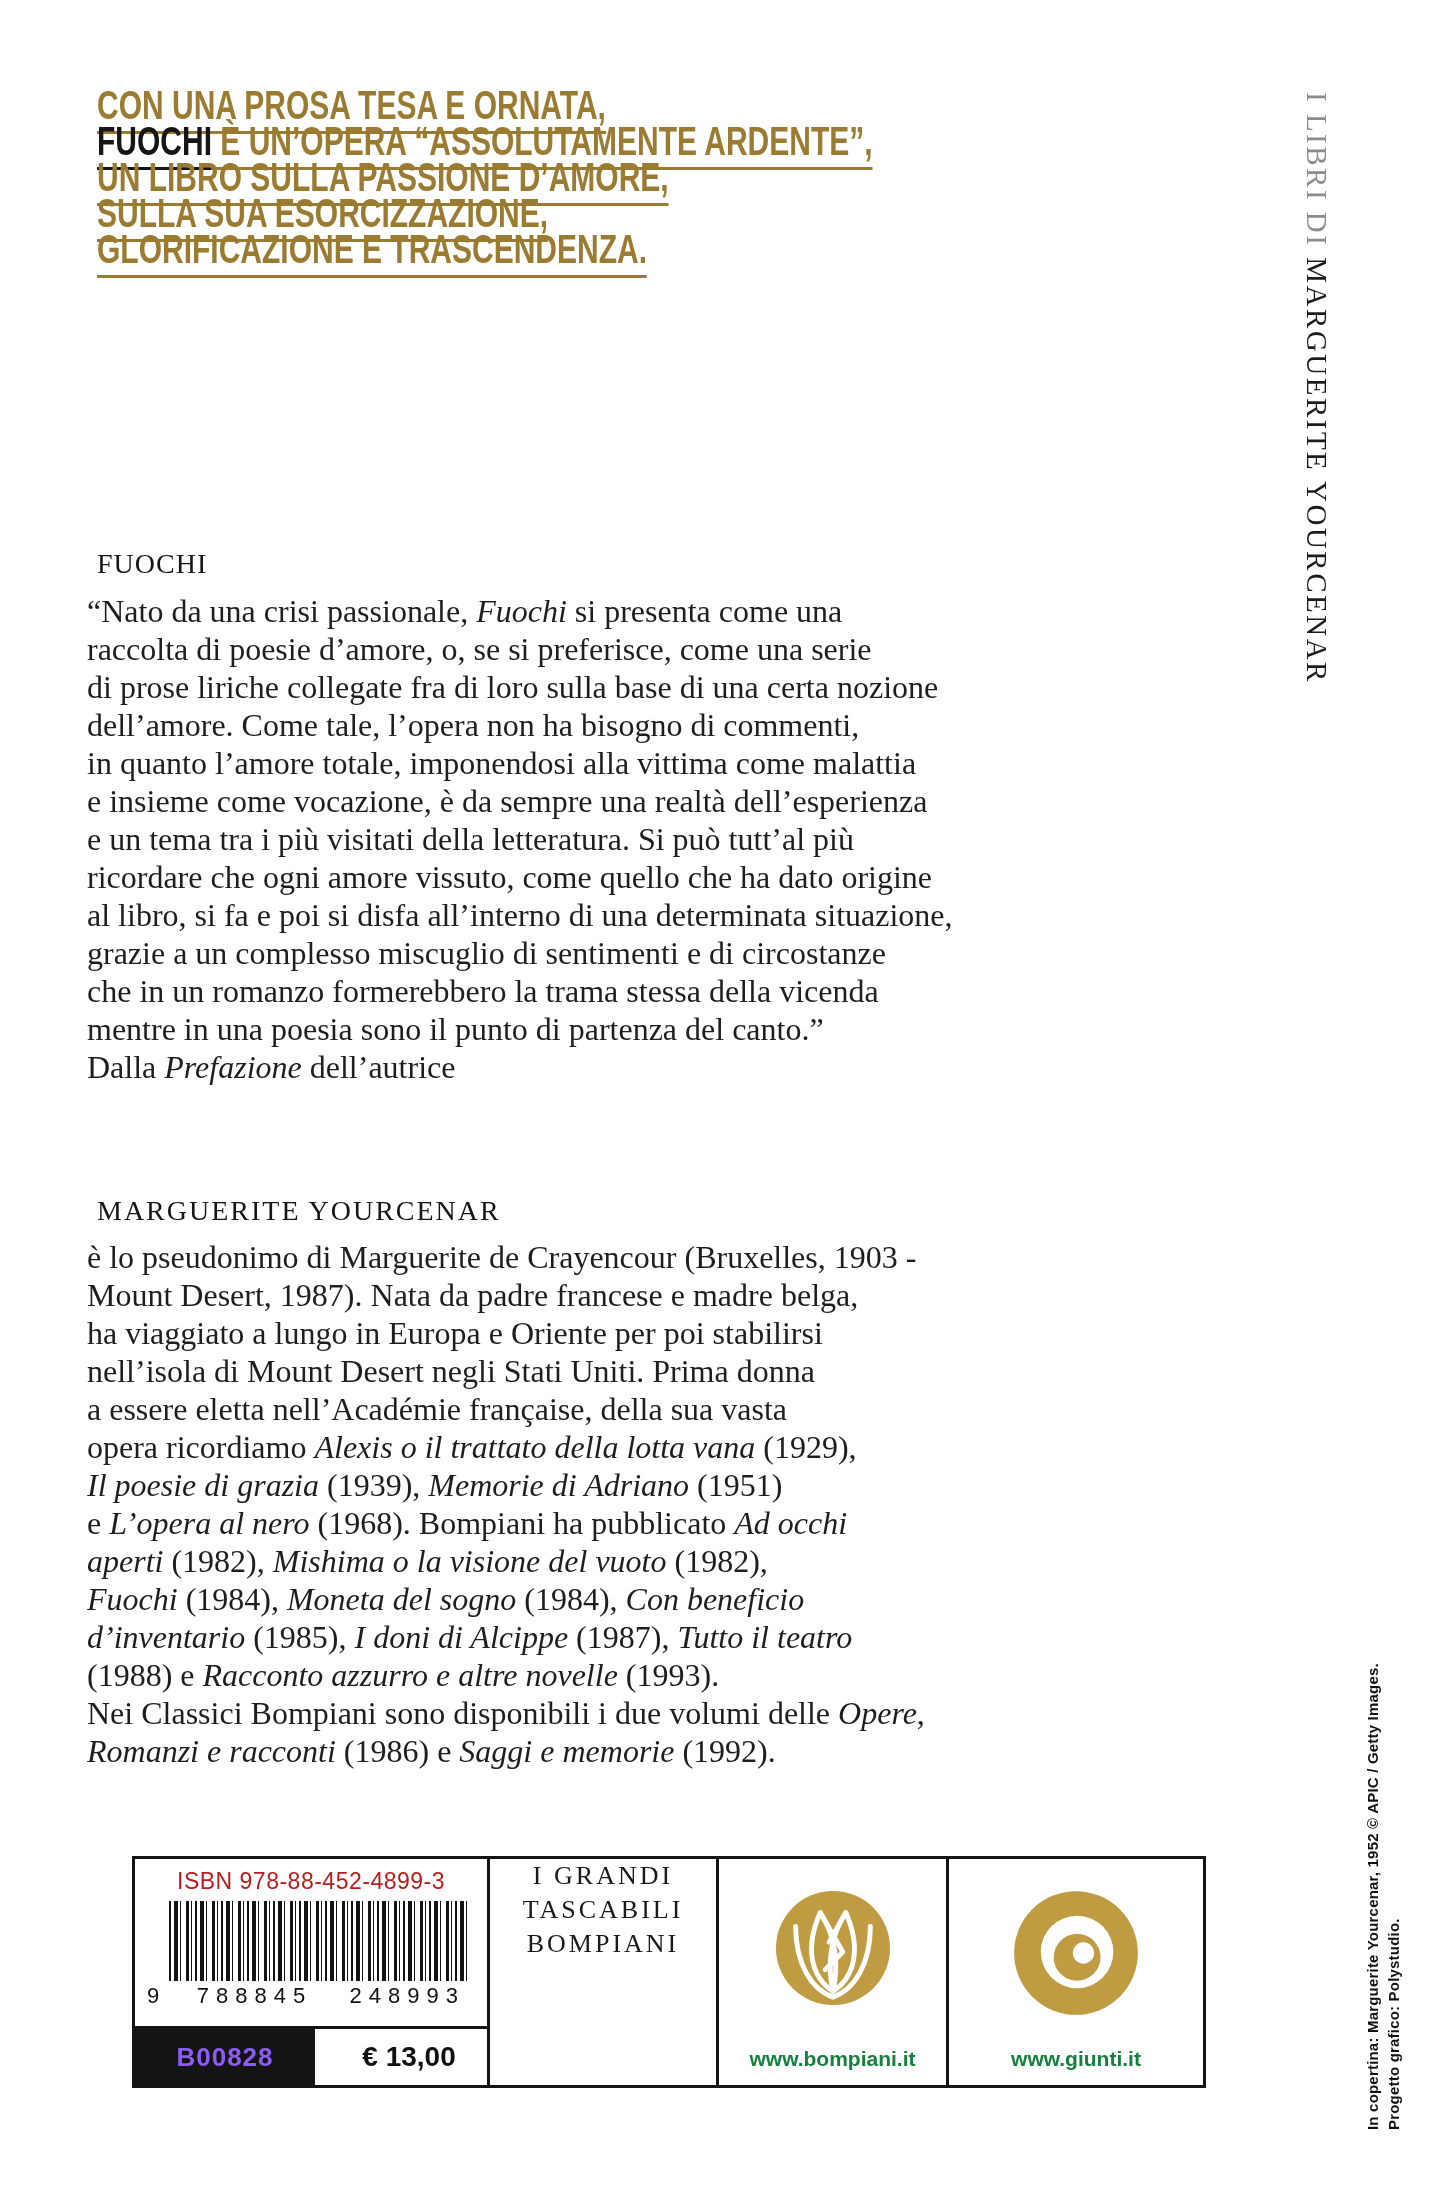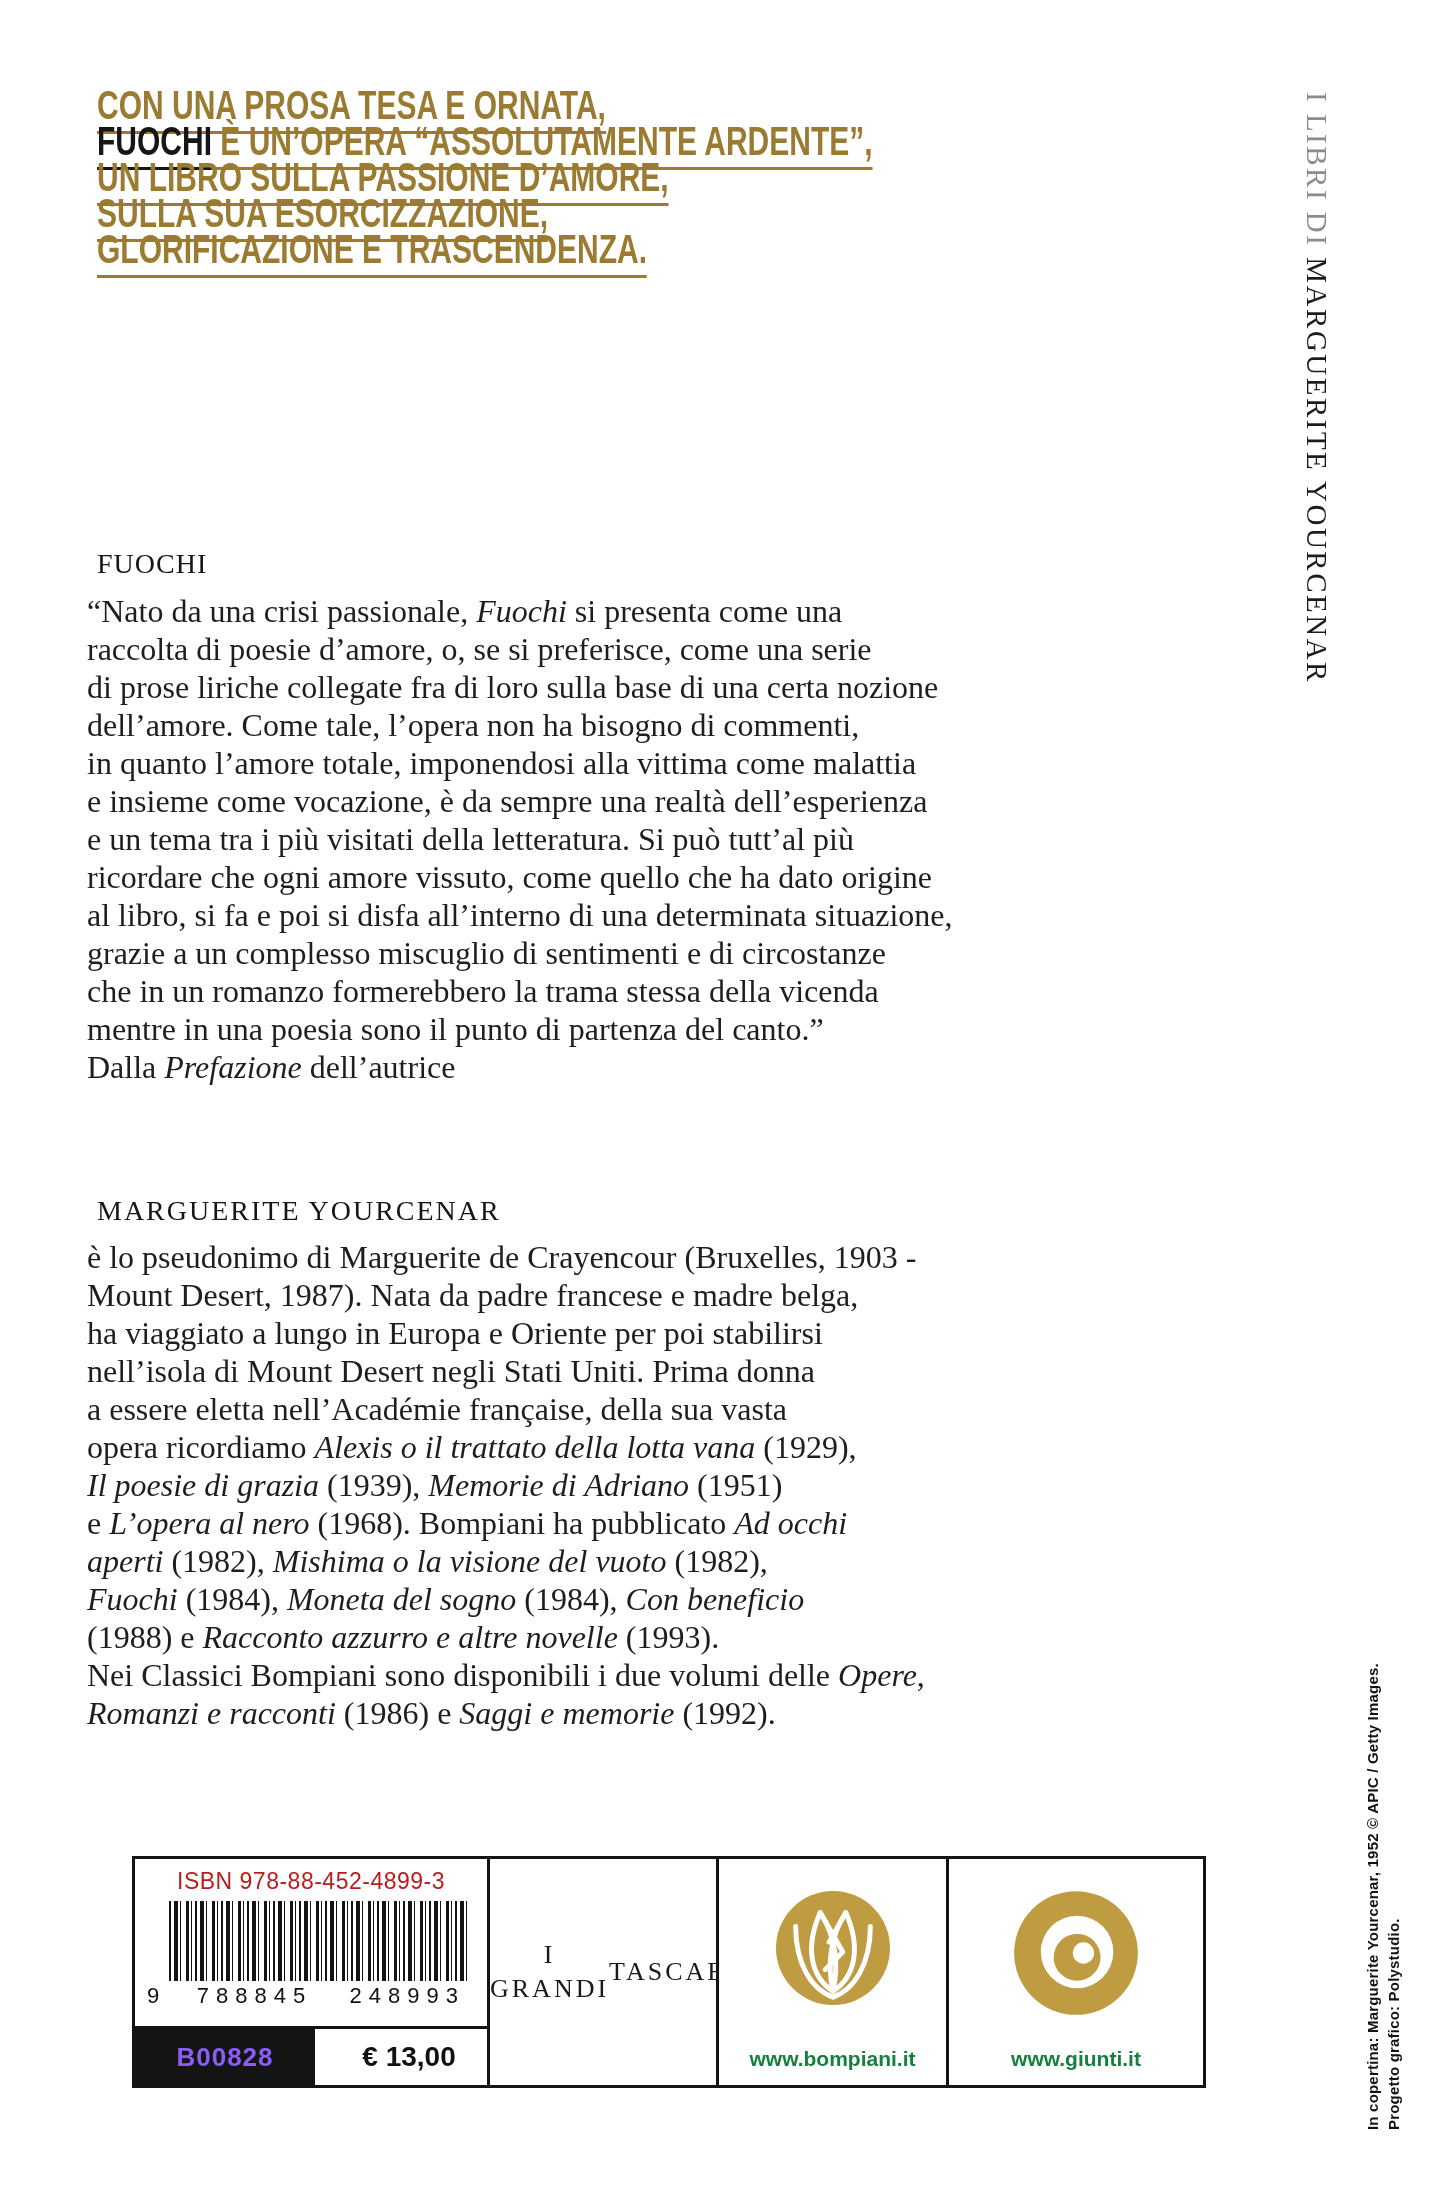--- a/index.html
+++ b/index.html
@@ -119,21 +119,21 @@
     display:flex;align-items:center;justify-content:center;
     font-size:26px;letter-spacing:1px;
   }
   .price-box{
     flex:1;color:#111;
     display:flex;align-items:center;justify-content:center;
     font-size:28px;
     margin-left:16px;
   }
   .cell-series{
-    width:232px;display:flex;flex-direction:row;
+    width:232px;display:flex;flex-direction:column;
     align-items:center;justify-content:flex-start;
     font-size:26px;line-height:34px;letter-spacing:3px;
     color:#1a1a1a;text-align:center;
   }
   .cell-logo{
     display:flex;flex-direction:column;align-items:center;
     justify-content:space-between;
     padding:30px 0 14px;
   }
   .cell-logo.bompiani{width:233px;}
@@ -178,20 +178,21 @@
       <div class="rline"><span class="seg">è lo pseudonimo di Marguerite de Crayencour (Bruxelles, 1903 -</span></div>
       <div class="rline"><span class="seg">Mount Desert, 1987). Nata da padre francese e madre belga,</span></div>
       <div class="rline"><span class="seg">ha viaggiato a lungo in Europa e Oriente per poi stabilirsi</span></div>
       <div class="rline"><span class="seg">nell’isola di Mount Desert negli Stati Uniti. Prima donna</span></div>
       <div class="rline"><span class="seg">a essere eletta nell’Académie française, della sua vasta</span></div>
       <div class="rline"><span class="seg">opera ricordiamo </span><span class="seg seg-i">Alexis o il trattato della lotta vana</span><span class="seg"> (1929),</span></div>
       <div class="rline"><span class="seg seg-i">Il poesie di grazia</span><span class="seg"> (1939), </span><span class="seg seg-i">Memorie di Adriano</span><span class="seg"> (1951)</span></div>
       <div class="rline"><span class="seg">e </span><span class="seg seg-i">L’opera al nero</span><span class="seg"> (1968). Bompiani ha pubblicato </span><span class="seg seg-i">Ad occhi</span></div>
       <div class="rline"><span class="seg seg-i">aperti</span><span class="seg"> (1982), </span><span class="seg seg-i">Mishima o la visione del vuoto</span><span class="seg"> (1982),</span></div>
       <div class="rline"><span class="seg seg-i">Fuochi</span><span class="seg"> (1984), </span><span class="seg seg-i">Moneta del sogno</span><span class="seg"> (1984), </span><span class="seg seg-i">Con beneficio</span></div>
+      <div class="rline"><span class="seg seg-i">d’inventario</span><span class="seg"> (1985), </span><span class="seg seg-i">I doni di Alcippe</span><span class="seg"> (1987), </span><span class="seg seg-i">Tutto il teatro</span></div>
       <div class="rline"><span class="seg">(1988) e </span><span class="seg seg-i">Racconto azzurro e altre novelle</span><span class="seg"> (1993).</span></div>
       <div class="rline"><span class="seg">Nei Classici Bompiani sono disponibili i due volumi delle </span><span class="seg seg-i">Opere</span><span class="seg">,</span></div>
       <div class="rline"><span class="seg seg-i">Romanzi e racconti</span><span class="seg"> (1986) e </span><span class="seg seg-i">Saggi e memorie</span><span class="seg"> (1992).</span></div>
     </div>
 
   <div class="spine"><div class="rline"><span class="seg seg-gy">I LIBRI DI </span><span class="seg">MARGUERITE YOURCENAR</span></div></div>
 
   <div class="credits">
       <div class="rline"><span class="seg">In copertina: Marguerite Yourcenar, 1952 © APIC / Getty Images.</span></div>
       <div class="rline"><span class="seg">Progetto grafico: Polystudio.</span></div>

